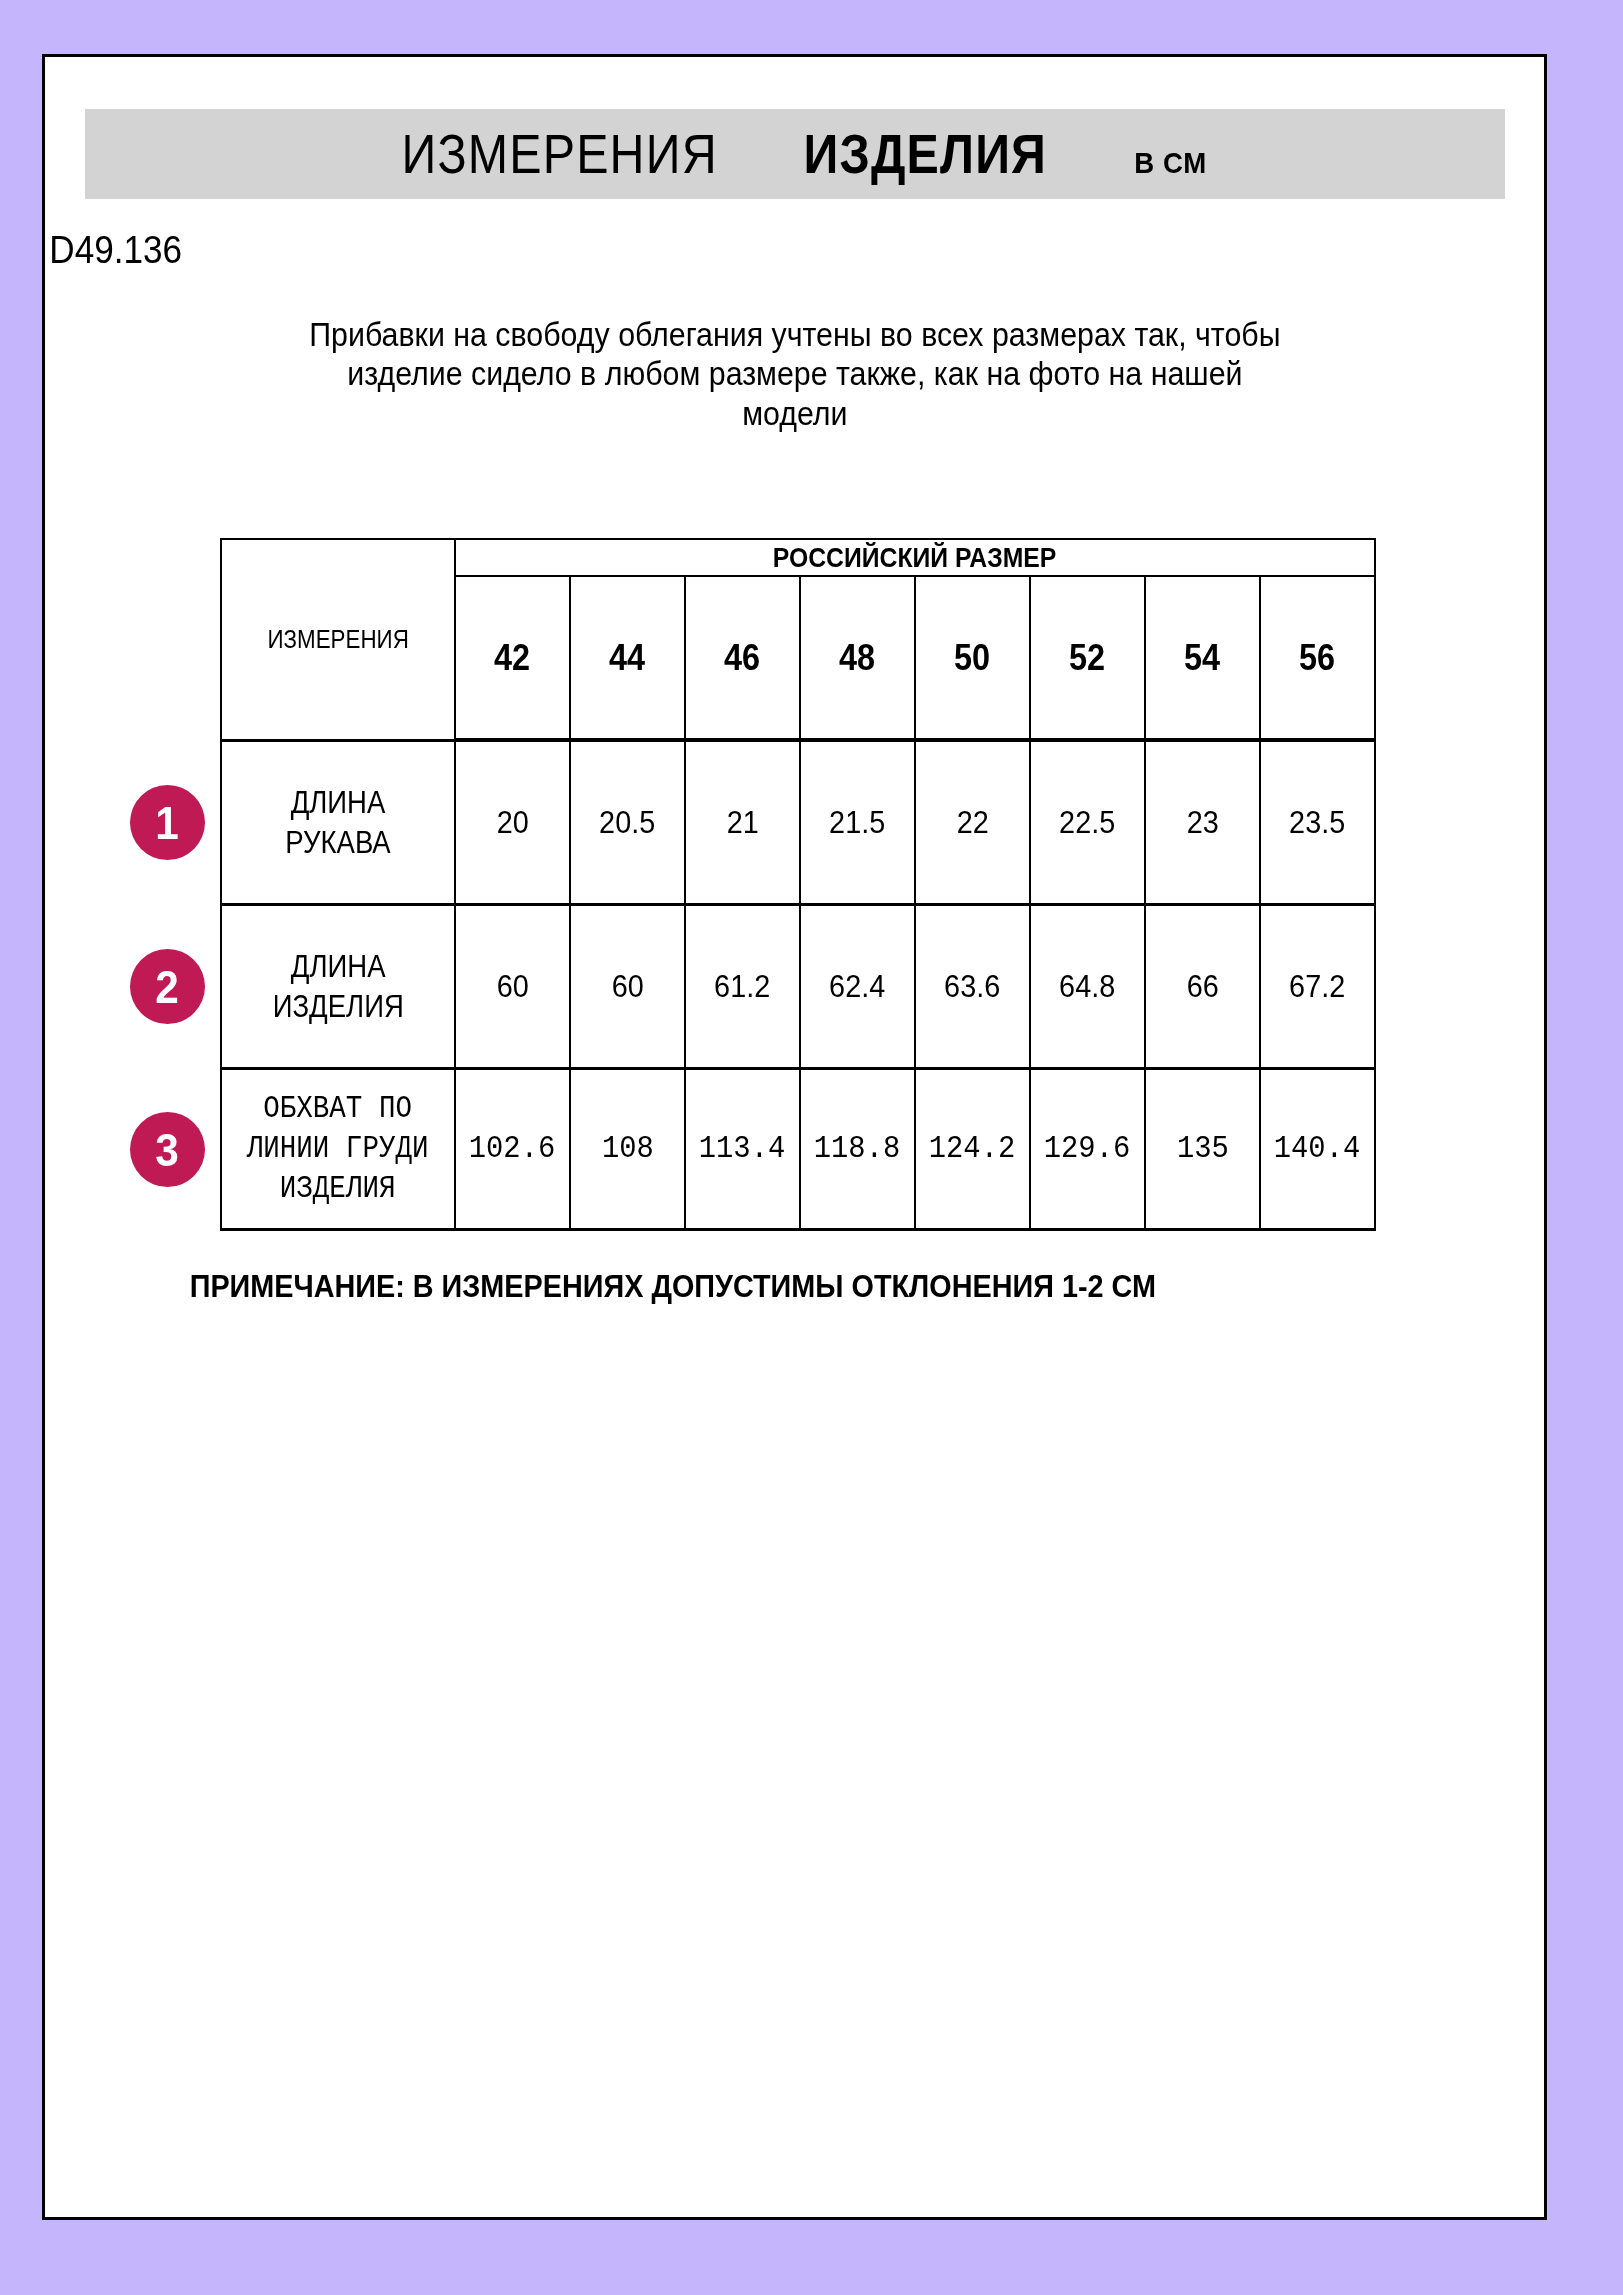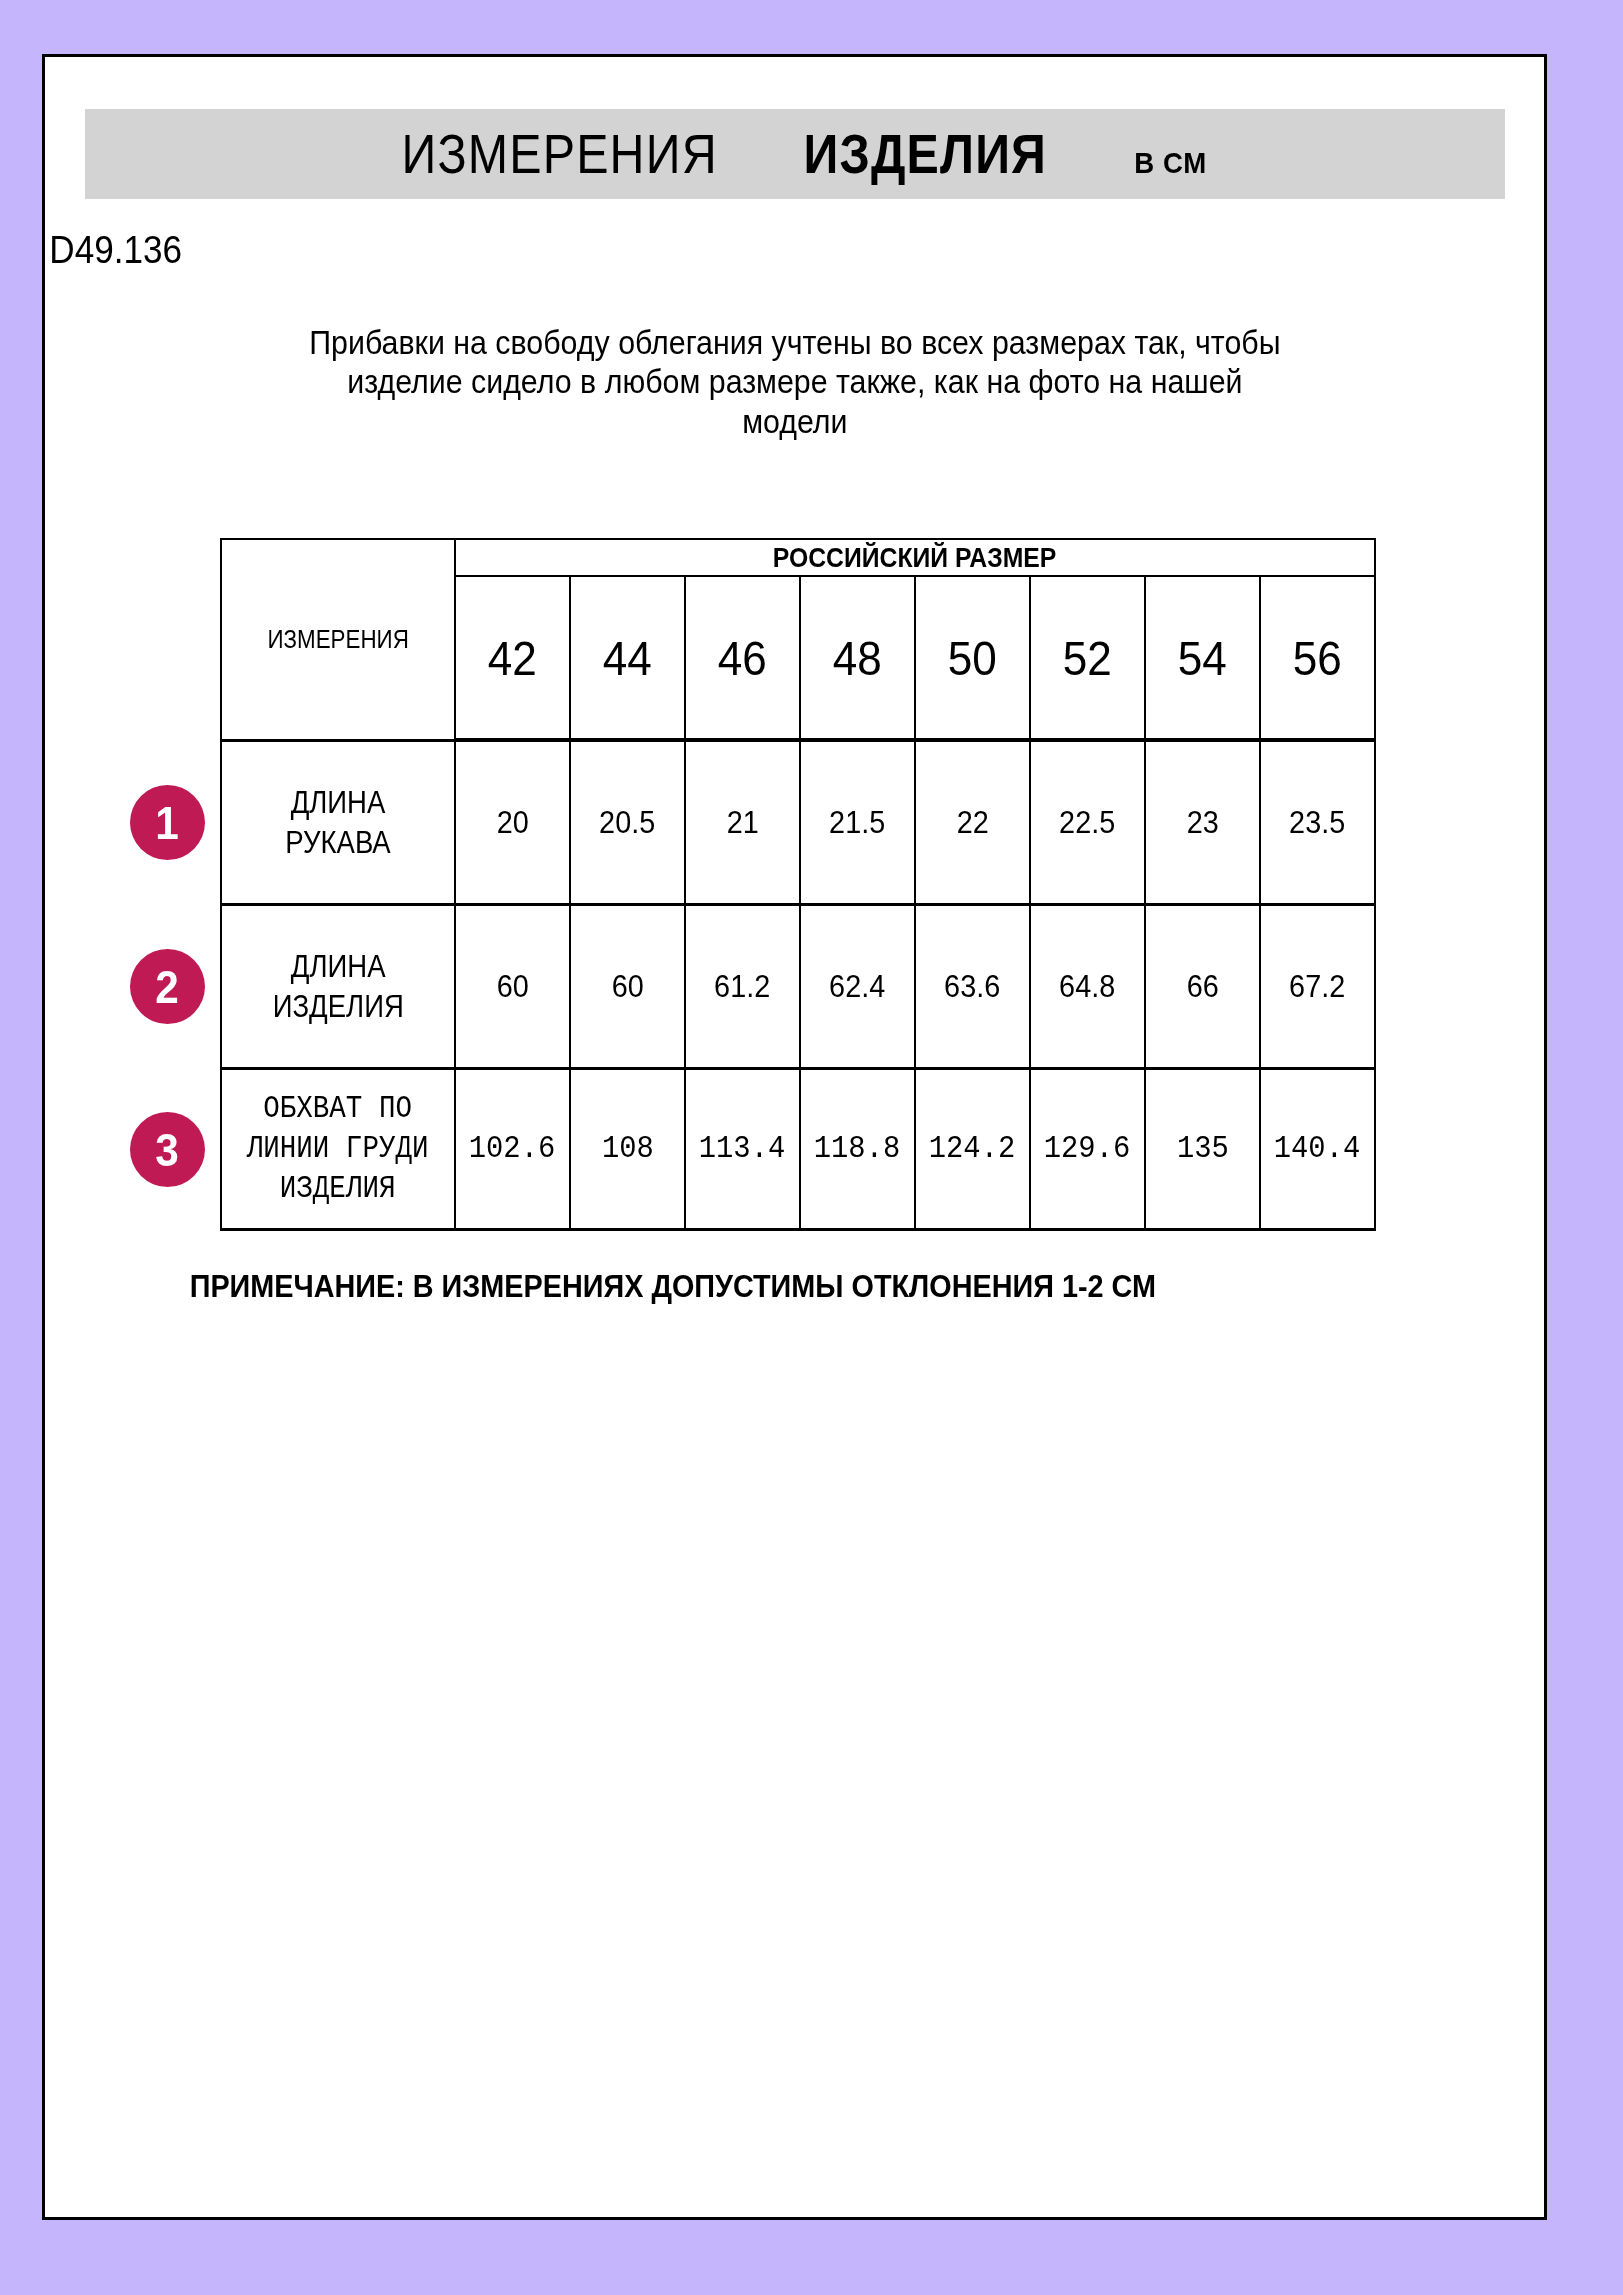--- a/index.html
+++ b/index.html
@@ -38,21 +38,21 @@
     font-size:30px;font-weight:bold;letter-spacing:0.7px;
     display:inline-block;transform:scaleX(.92);transform-origin:center;
     white-space:nowrap;margin-left:68px;line-height:1;
   }
   .article{
     position:absolute;left:42px;top:228px;width:1505px;
     text-align:left;font-size:39px;font-weight:normal;
   }
   .article span{display:inline-block;transform:scaleX(.9);transform-origin:center;}
   .description{
-    position:absolute;left:42px;top:283px;width:1505px;
+    position:absolute;left:42px;top:275px;width:1505px;
     text-align:center;font-size:33px;line-height:1.2;
     white-space:pre-line;
   }
   .description span{display:inline-block;transform:scaleX(.92);transform-origin:center;}
   .note{
     position:absolute;left:42px;top:1268px;width:1261px;
     text-align:center;font-size:32px;font-weight:bold;
   }
   .note span{display:inline-block;transform:scaleX(.9);transform-origin:center;white-space:nowrap;}
 
@@ -67,21 +67,21 @@
     padding:0;overflow:hidden;margin-top:24px;
   }
   td.sizehdr{
     border-bottom:5.2px solid #000;
     font-size:27.5px;font-weight:bold;
   }
   td.corner{
     font-size:26px;font-weight:normal;
   }
   tr.hdr2 td{
-    font-size:49px;font-weight:normal;
+    font-size:36px;font-weight:bold;
     border-bottom:4.6px solid #000;
   }
   tr.datarow td{
     border-top:3.9px solid #000;
     font-size:32px;font-weight:normal;
   }
   tr.datarow:last-child td{border-bottom:3.3px solid #000;font-family:Liberation Mono, monospace;}
   td.rowlabel{
     font-size:24px;white-space:pre-line;line-height:1.25;
   }

